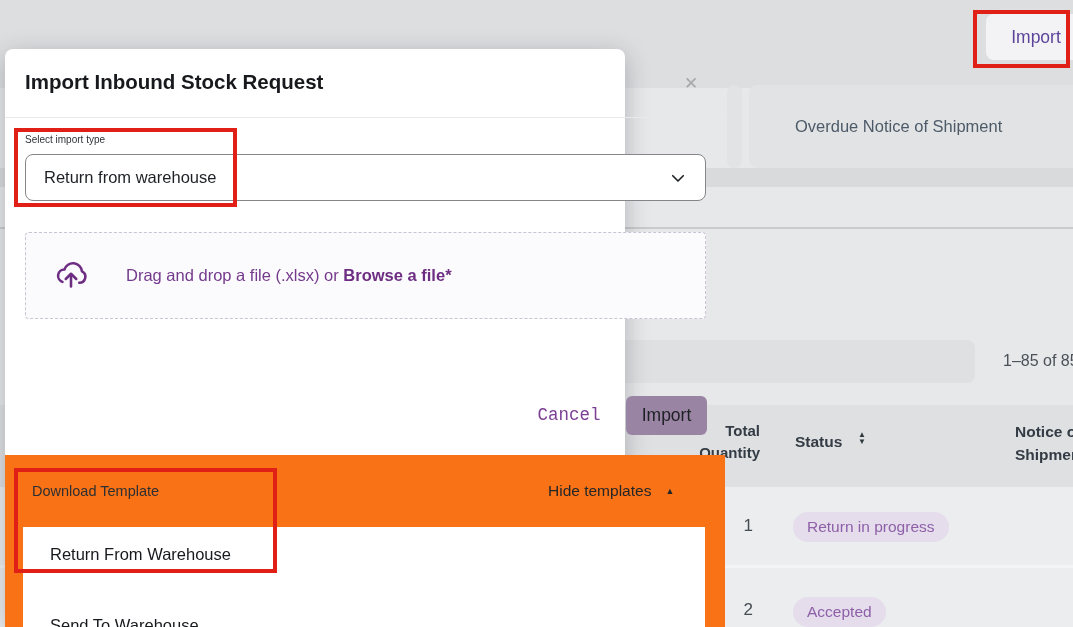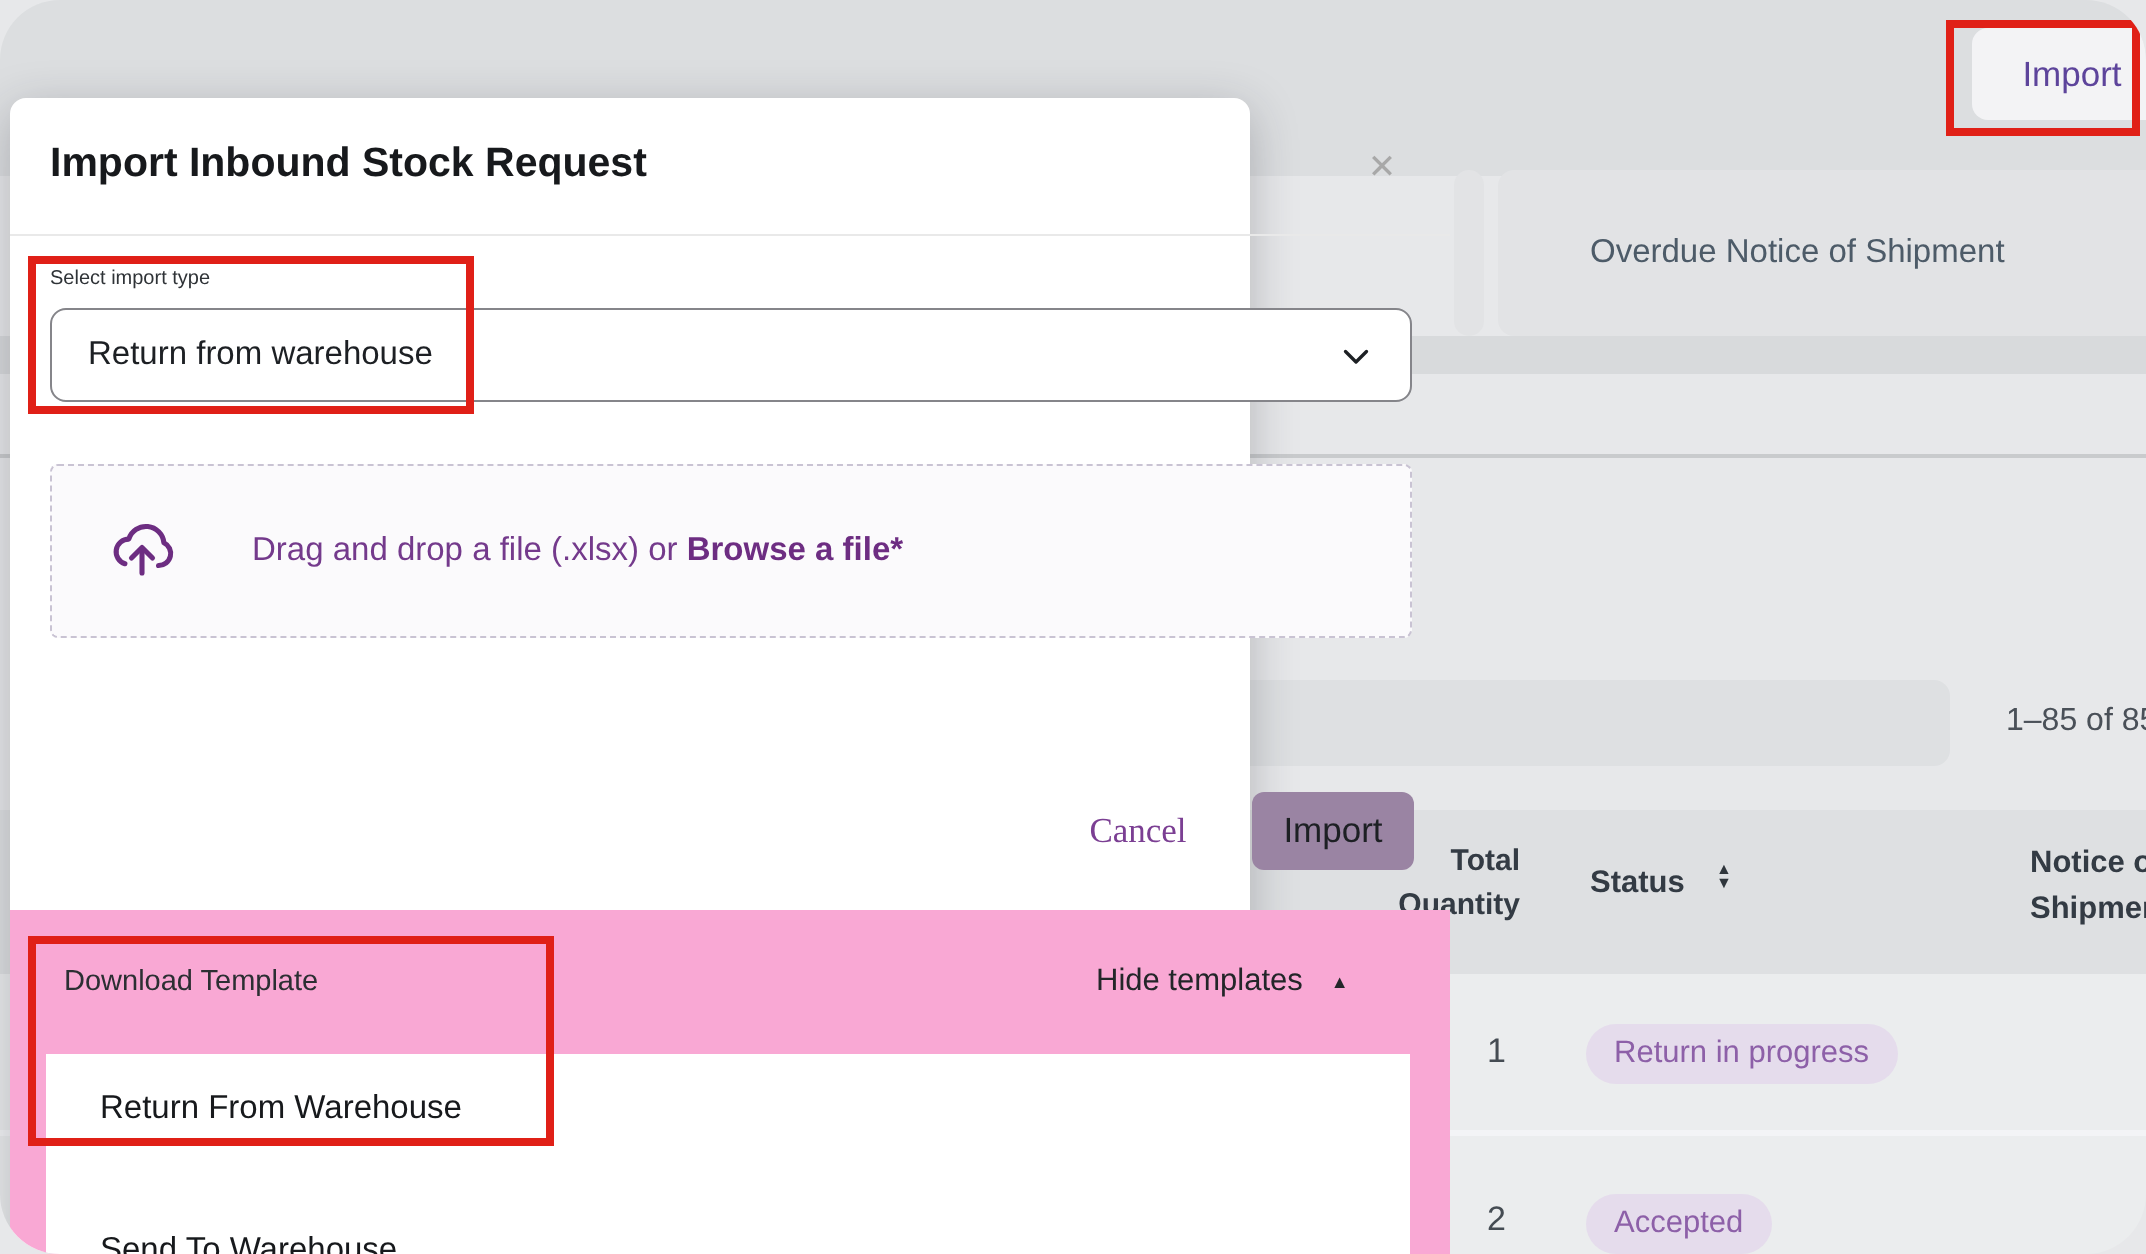--- a/index.html
+++ b/index.html
@@ -1,18 +1,18 @@
 <!DOCTYPE html>
 <html><head>
 <meta charset="utf-8">
 <style>
   * { margin:0; padding:0; box-sizing:border-box; }
   html,body { width:1073px; height:627px; }
   body { font-family:"Liberation Sans", sans-serif; background:#e7e8ea; }
-  #stage { position:relative; width:1073px; height:627px; overflow:hidden; background:#e7e8ea;border-radius:30px; }
+  #stage { position:relative; width:1073px; height:627px; overflow:hidden; background:#e7e8ea; }
   .abs { position:absolute; }
 
   
   .bg-topbar { left:0; top:0; width:1073px; height:88px; background:#dcdee0; }
   .btn-import-top { left:986px; top:14px; width:100px; height:46px; background:#f3f3f5;
     border-radius:8px; color:#5d449b; font-size:17.5px; line-height:46px; text-align:center; cursor:pointer; }
   .card-fragment { left:727px; top:85px; width:15px; height:83px; background:#e2e3e5; border-radius:8px; }
   .card-overdue { left:749px; top:85px; width:341px; height:83px; background:#e2e3e5; border-radius:8px;
     display:flex; align-items:center; padding-left:46px; color:#4d5b68; font-size:16.5px; cursor:pointer; }
   .bg-band { left:0; top:168px; width:1073px; height:19px; background:#d8dadc; }
@@ -51,25 +51,25 @@
   .dropzone { position:absolute; left:20px; top:183px; width:681px; height:87px; background:#fbfafc;
     border:1.5px dashed #c9c3d3; border-radius:4px; display:flex; align-items:center; cursor:pointer;gap:25px; }
   .dz-icon { margin-left:27px; width:36px; height:36px; }
   .dz-text { margin-left:12px; font-size:16.5px; color:#743a8c; }
   .dz-text b { color:#6d2d82; }
   .info-row { position:absolute; left:20px; top:274px; display:flex; align-items:center; }
   .info-icon { width:17px; height:17px; margin-right:8px; }
   .info-text { font-size:13.5px; color:#24272b; }
   .btn-cancel { position:absolute; left:524px; top:351px; width:80px; height:30px; text-align:center;
     font-size:17.5px; color:#7b3f93; cursor:pointer; background:none; border:none;
-    font-family:Liberation Serif, serif; }
+    font-family:Liberation Mono, monospace; }
   .btn-import-modal { position:absolute; left:621px; top:347px; width:81px; height:39px; background:#9a84a3;
     border:none; border-radius:6px; font-size:17.5px; color:#1d2024; cursor:pointer;
     font-family:"Liberation Sans", sans-serif; }
-  .tpl-section { position:absolute; left:0; top:406px; width:720px; height:172px; background:#f9a8d4; }
+  .tpl-section { position:absolute; left:0; top:406px; width:720px; height:172px; background:#f97316; }
   .tpl-label { position:absolute; left:27px; top:28px; font-size:14.5px; color:#2c2f33; }
   .tpl-hide { position:absolute; left:543px; top:27px; font-size:15.5px; color:#232629; cursor:pointer;
     display:flex; align-items:center; }
   .tpl-hide .caret { font-size:9px; margin-left:14px; color:#232629; }
   .tpl-panel { position:absolute; left:18px; top:72px; width:682px; height:100px; background:#ffffff; }
   .tpl-item { position:absolute; left:27px; font-size:16.5px; color:#17191c; cursor:pointer; white-space:nowrap; }
   .tpl-item1 { top:18px; }
   .tpl-item2 { top:73px;margin-top:16px; }
 
   

